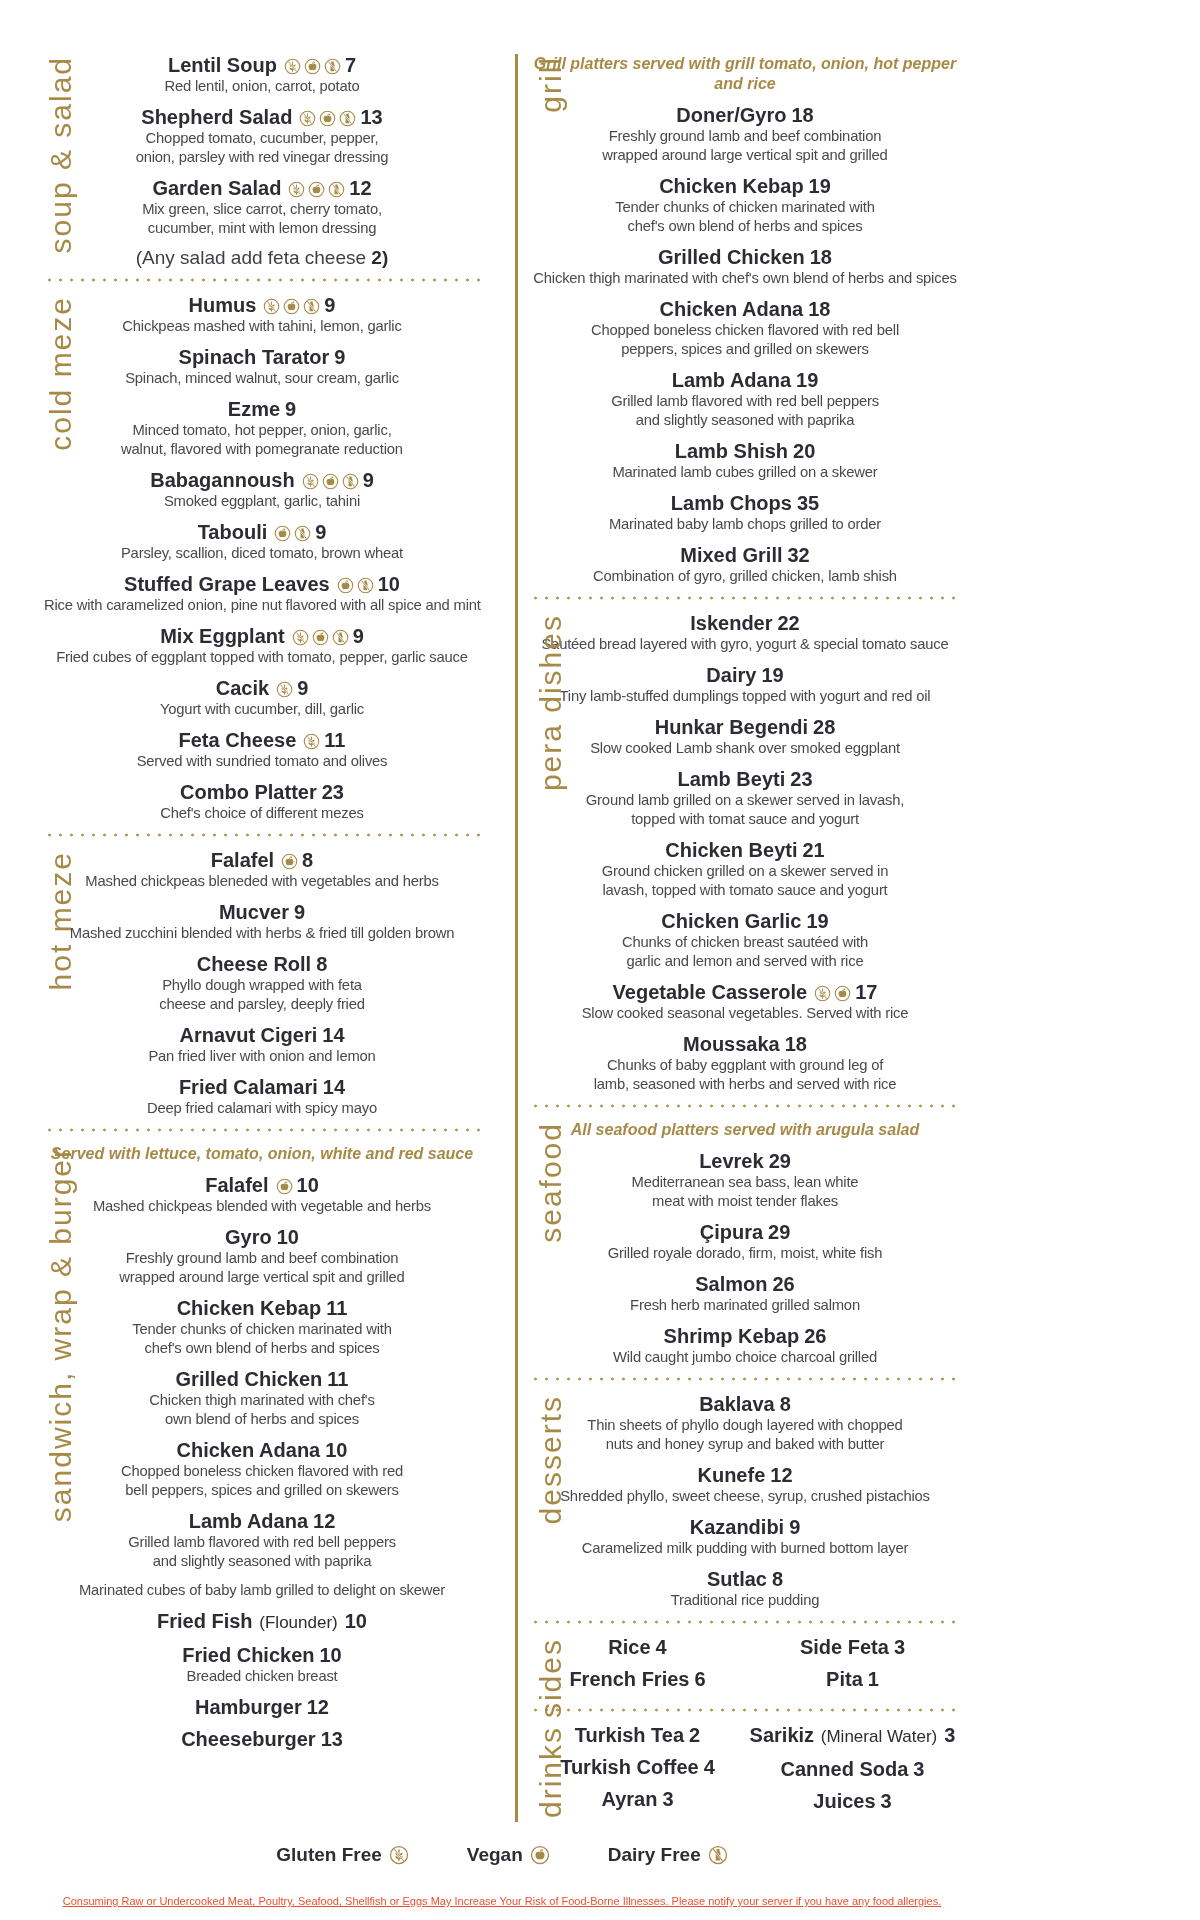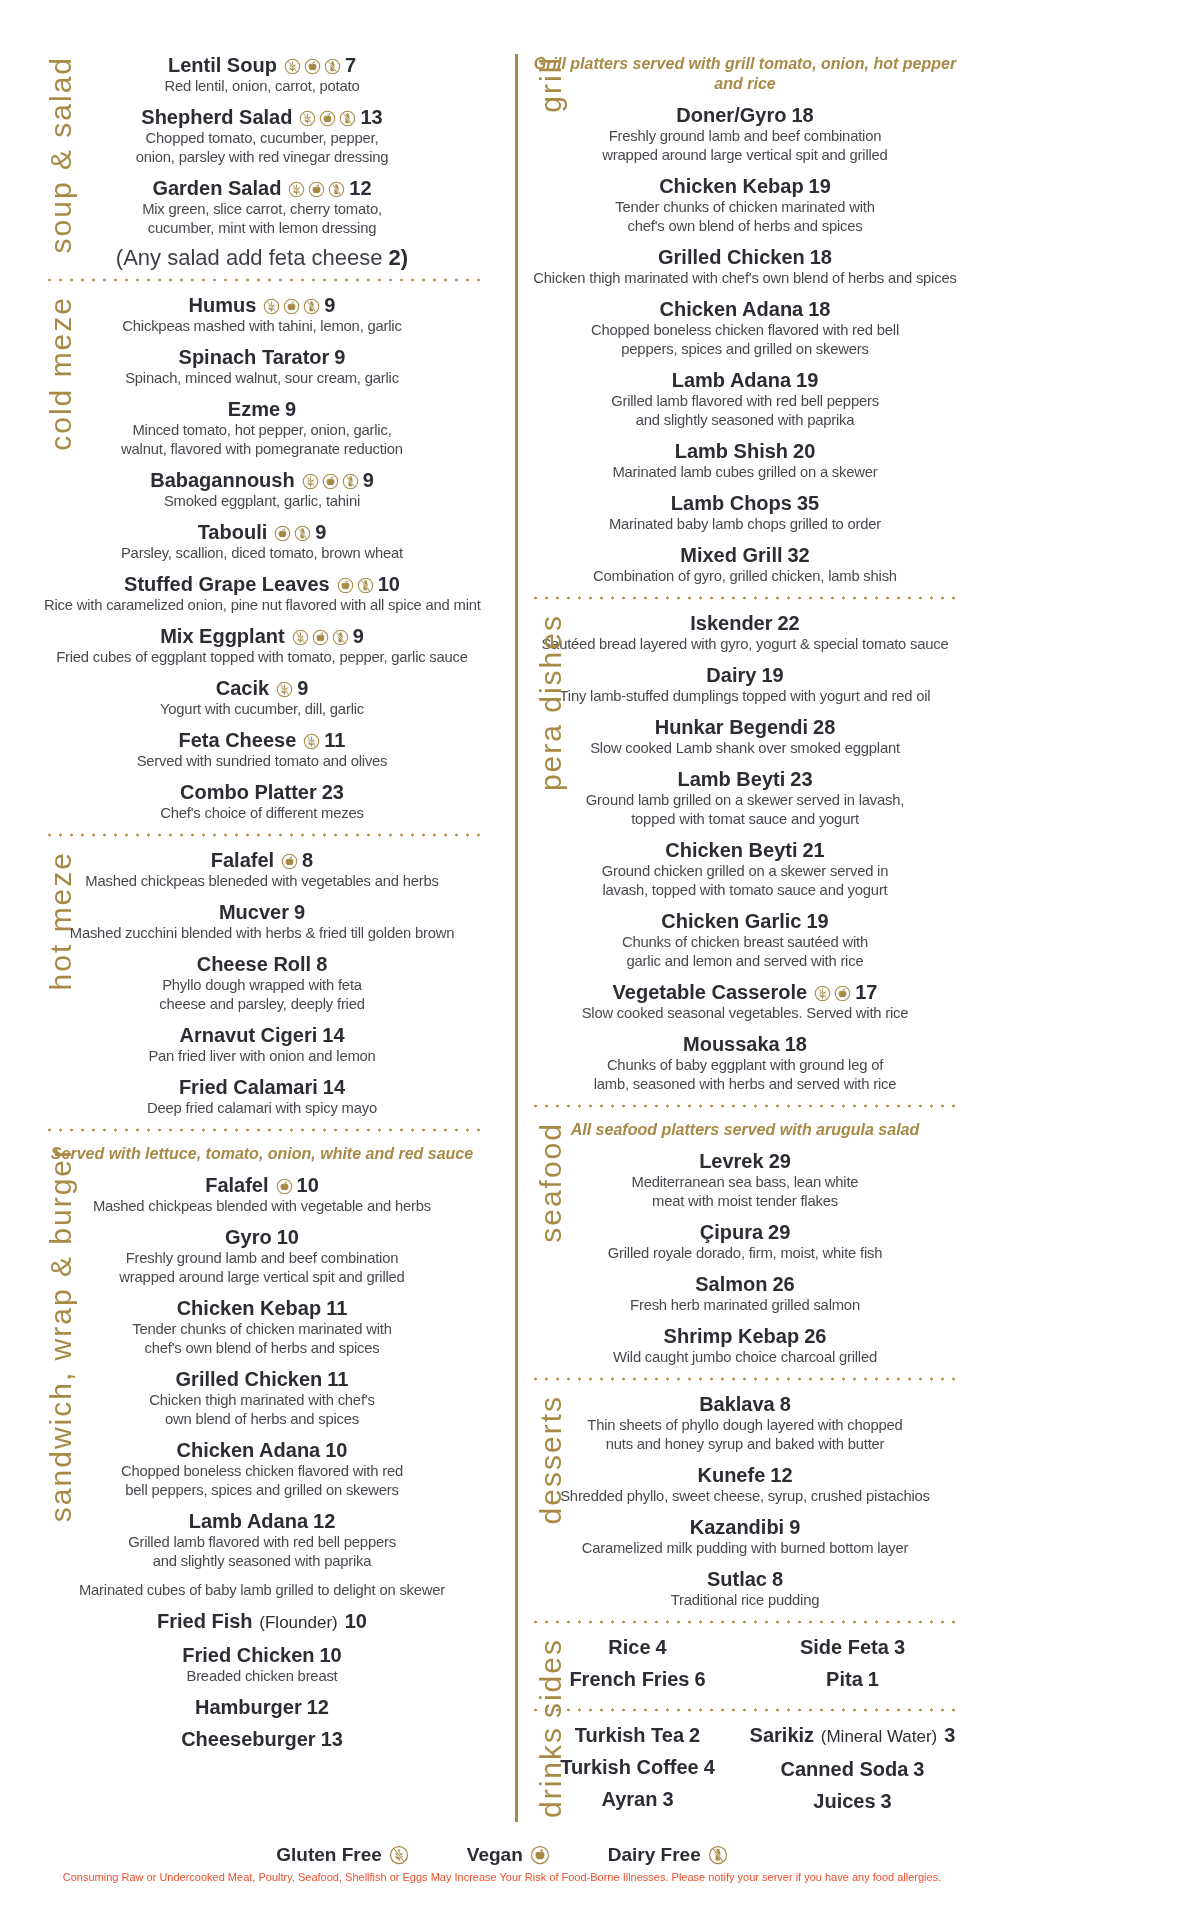--- a/index.html
+++ b/index.html
@@ -30,37 +30,37 @@
   .item-title{font-size:20px;line-height:22px;font-weight:700;color:var(--ink);}
   .item-name-note{font-weight:400;font-size:17px;margin:0 2px;}
   .item-price{margin-left:5px;}
   .item-name + .dot-icon{margin-left:7px;}
   .dot-icon + .dot-icon{margin-left:3px;}
   .dot-icon + .item-price{margin-left:4px;}
   .item-desc{
     font-size:14.8px;line-height:19px;letter-spacing:-0.2px;color:var(--gray);
     white-space:pre;margin-top:1px;
   }
-  .item-footnote{font-size:22px;line-height:20px;color:#403f47;margin-bottom:10px;}
+  .item-footnote{font-size:19px;line-height:20px;color:#403f47;margin-bottom:10px;}
   .item-footnote b{color:var(--ink);}
   .dot-icon{display:inline-block;width:17px;height:17px;vertical-align:-3px;color:var(--accent);}
   .dot-icon svg{display:block;width:100%;height:100%;}
   .dotted-divider{
     height:4px;margin:8px 0 12px;
     background-image:radial-gradient(circle,var(--dots) 1.4px,transparent 1.6px);
     background-size:11px 4px;background-repeat:repeat-x;background-position:0 center;
   }
   .two-col{display:flex;}
   .two-col-col{flex:1;text-align:center;}
   .footer{width:916px;margin-top:22px;text-align:center;}
   .legend{display:flex;justify-content:center;align-items:center;gap:58px;}
   .legend-item{font-size:19px;font-weight:700;color:var(--ink);}
   .legend-item .dot-icon{width:20px;height:20px;margin-left:7px;vertical-align:-4px;}
   .disclaimer{
-    margin-top:4px;font-size:11px;line-height:14px;color:var(--alert);letter-spacing:0;
+    margin-top:28px;font-size:11px;line-height:14px;color:var(--alert);letter-spacing:0;text-decoration:underline;
   }
 </style>
 </head>
 <body>
 
 <div class="page" style="--accent: #a88a47; --ink: #2d2c34; --gray: #49484f; --alert: #ee4f2e;">
   <div class="menu-body">
     <div class="col col-left" id="col-left">
         <section class="menu-section">
           <div class="side-label">soup &amp; salad</div>

